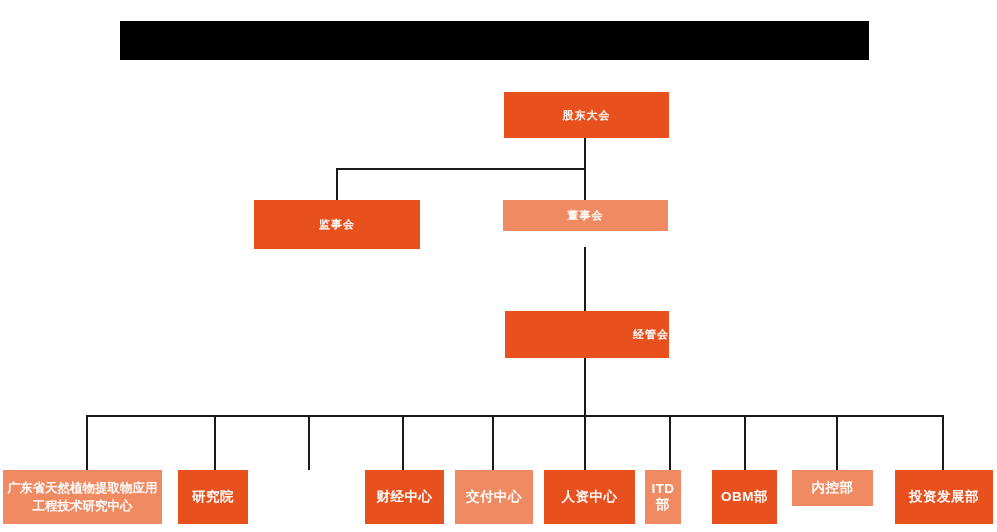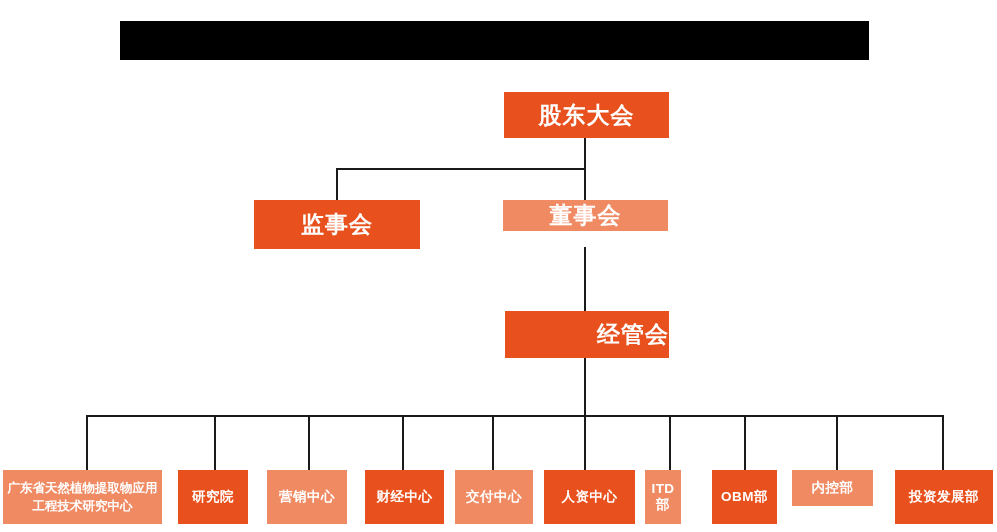--- a/index.html
+++ b/index.html
@@ -27,21 +27,21 @@
     align-items: center;
     justify-content: center;
     text-align: center;
     color: #ffffff;
     font-weight: bold;
     letter-spacing: 1px;
   }
   .node.dark  { background: #E8501D; }
   .node.light { background: #EF8A62; }
 
-  .node.lvl-main { font-size: 23px; }
+  .node.lvl-main { font-size: 11px; }
   .node.lvl-dept { font-size: 13.5px; letter-spacing: 0.5px; }
   .node.lvl-dept-long {
     font-size: 12.5px;
     letter-spacing: 0px;
     line-height: 1.45;
     padding: 2px 4px;
   }
 
   .line {
     position: absolute;
@@ -88,23 +88,20 @@
   <div class="node dark lvl-main" style="left:505px; top:311px; width:164px; height:47px;justify-content:flex-end;">
     <span>经管会</span>
   </div>
 
   <div class="node dark lvl-dept" style="left:178px; top:470px; width:70px; height:54px;">
     <span>研究院</span>
   </div>
   <div class="node light lvl-dept lvl-dept-long" style="left:3px; top:470px; width:159px; height:54px;">
     <span>广东省天然植物提取物应用工程技术研究中心</span>
   </div>
-  <div class="node light lvl-dept" style="left:267px; top:470px; width:80px; height:54px;">
-    <span>营销中心</span>
-  </div>
   <div class="node dark lvl-dept" style="left:365px; top:470px; width:79px; height:54px;">
     <span>财经中心</span>
   </div>
   <div class="node light lvl-dept" style="left:455px; top:470px; width:78px; height:54px;">
     <span>交付中心</span>
   </div>
   <div class="node dark lvl-dept" style="left:544px; top:470px; width:91px; height:54px;justify-content:center;">
     <span>人资中心</span>
   </div>
   <div class="node light lvl-dept" style="left:645px; top:470px; width:36px; height:54px;">

